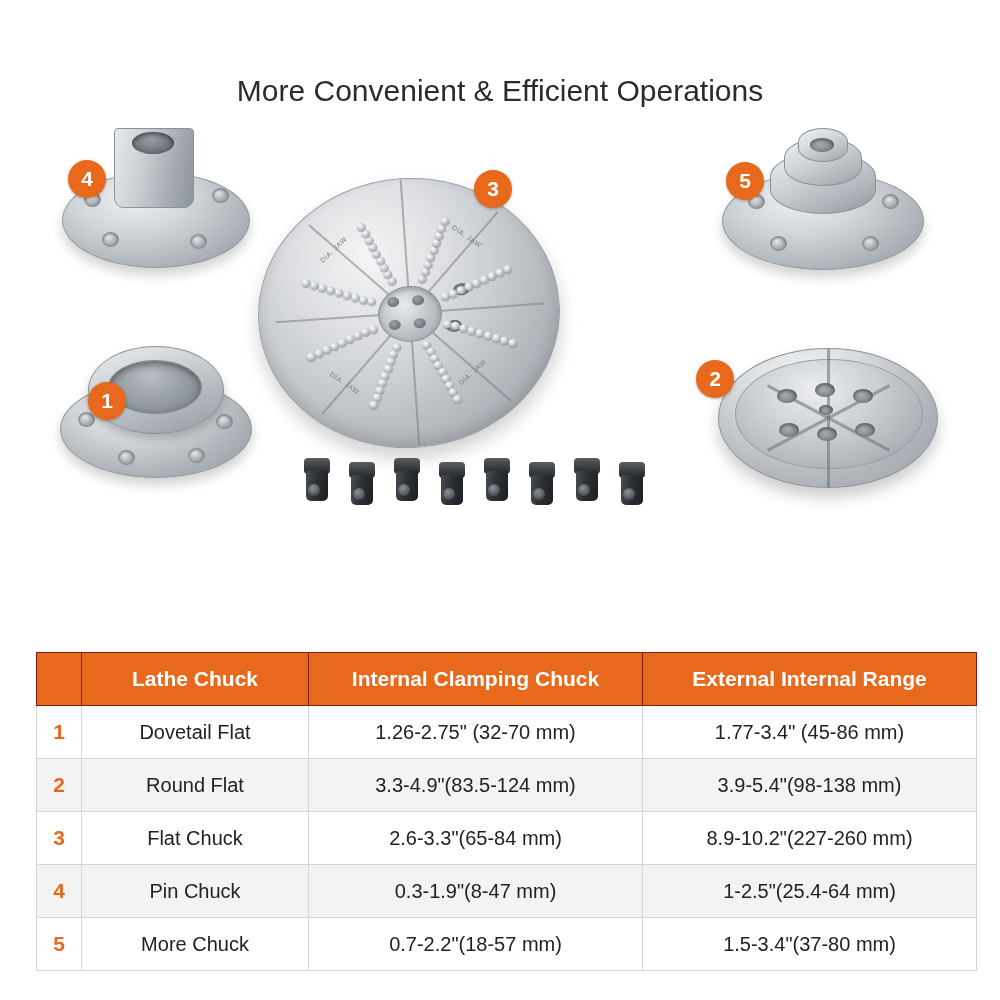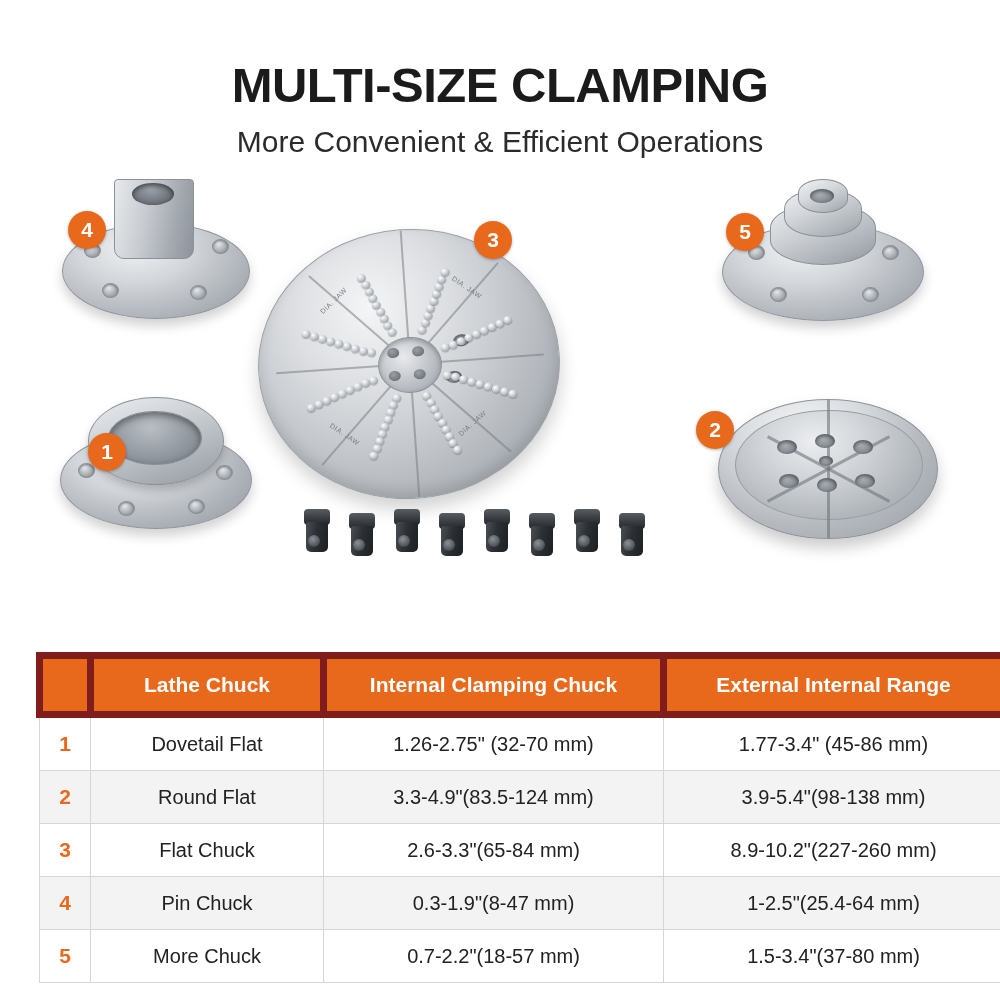--- a/index.html
+++ b/index.html
@@ -325,21 +325,21 @@
     border: 1px solid #d6d6d6;
     text-align: center;
     vertical-align: middle;
   }
   table.spec thead th {
     background: #e8681c;
     color: #ffffff;
     font-size: 21px;
     font-weight: bold;
     height: 50px;
-    border: 7px solid #7f1d1d;
+    border: 1px solid #7f1d1d;
   }
   table.spec thead th.idx {
     width: 42px;
   }
   table.spec tbody td {
     height: 50px;
     font-size: 20px;
     color: #222;
     background: #ffffff;
   }
@@ -353,21 +353,20 @@
     width: 42px;
   }
   .col-name { width: 224px; }
   .col-int  { width: 331px; }
   .col-ext  { width: 331px; }
 </style>
 </head>
 <body>
 
 <div class="header">
-  <h1 class="title">MULTI-SIZE CLAMPING</h1>
   <p class="subtitle">More Convenient &amp; Efficient Operations</p>
 </div>
 
 <div class="showcase">
 
   <div class="pinchuck">
     <div class="plate"></div>
     <div class="bolt" style="left:22px; top:64px;"></div>
     <div class="bolt" style="left:150px; top:60px;"></div>
     <div class="bolt" style="left:40px; top:104px;"></div>

